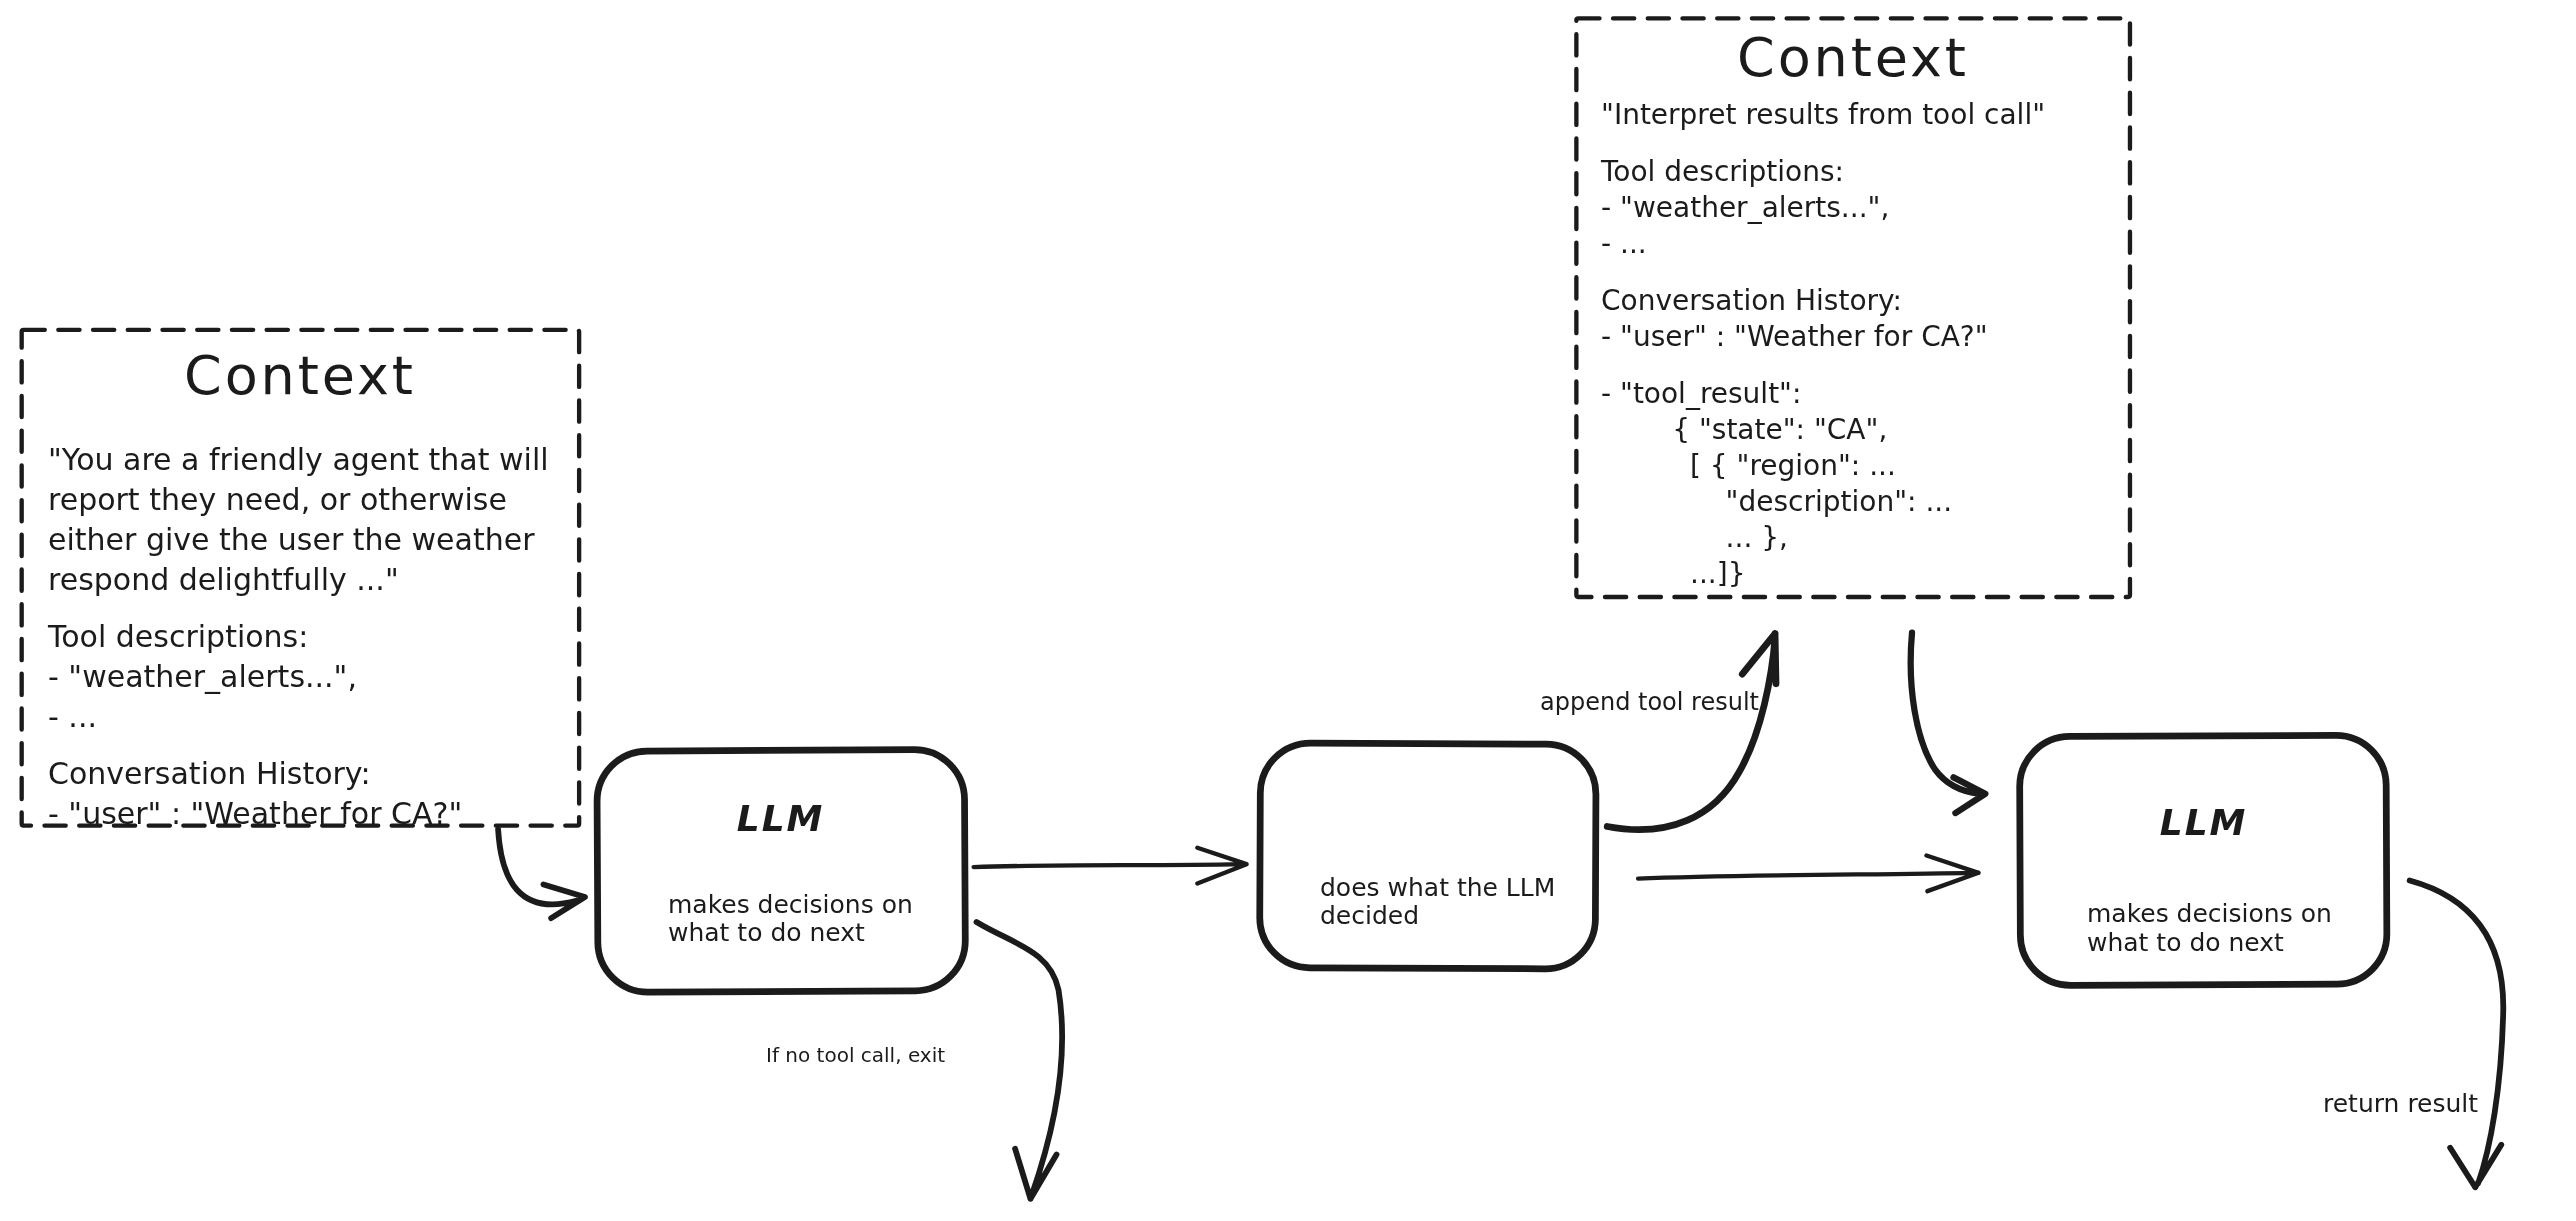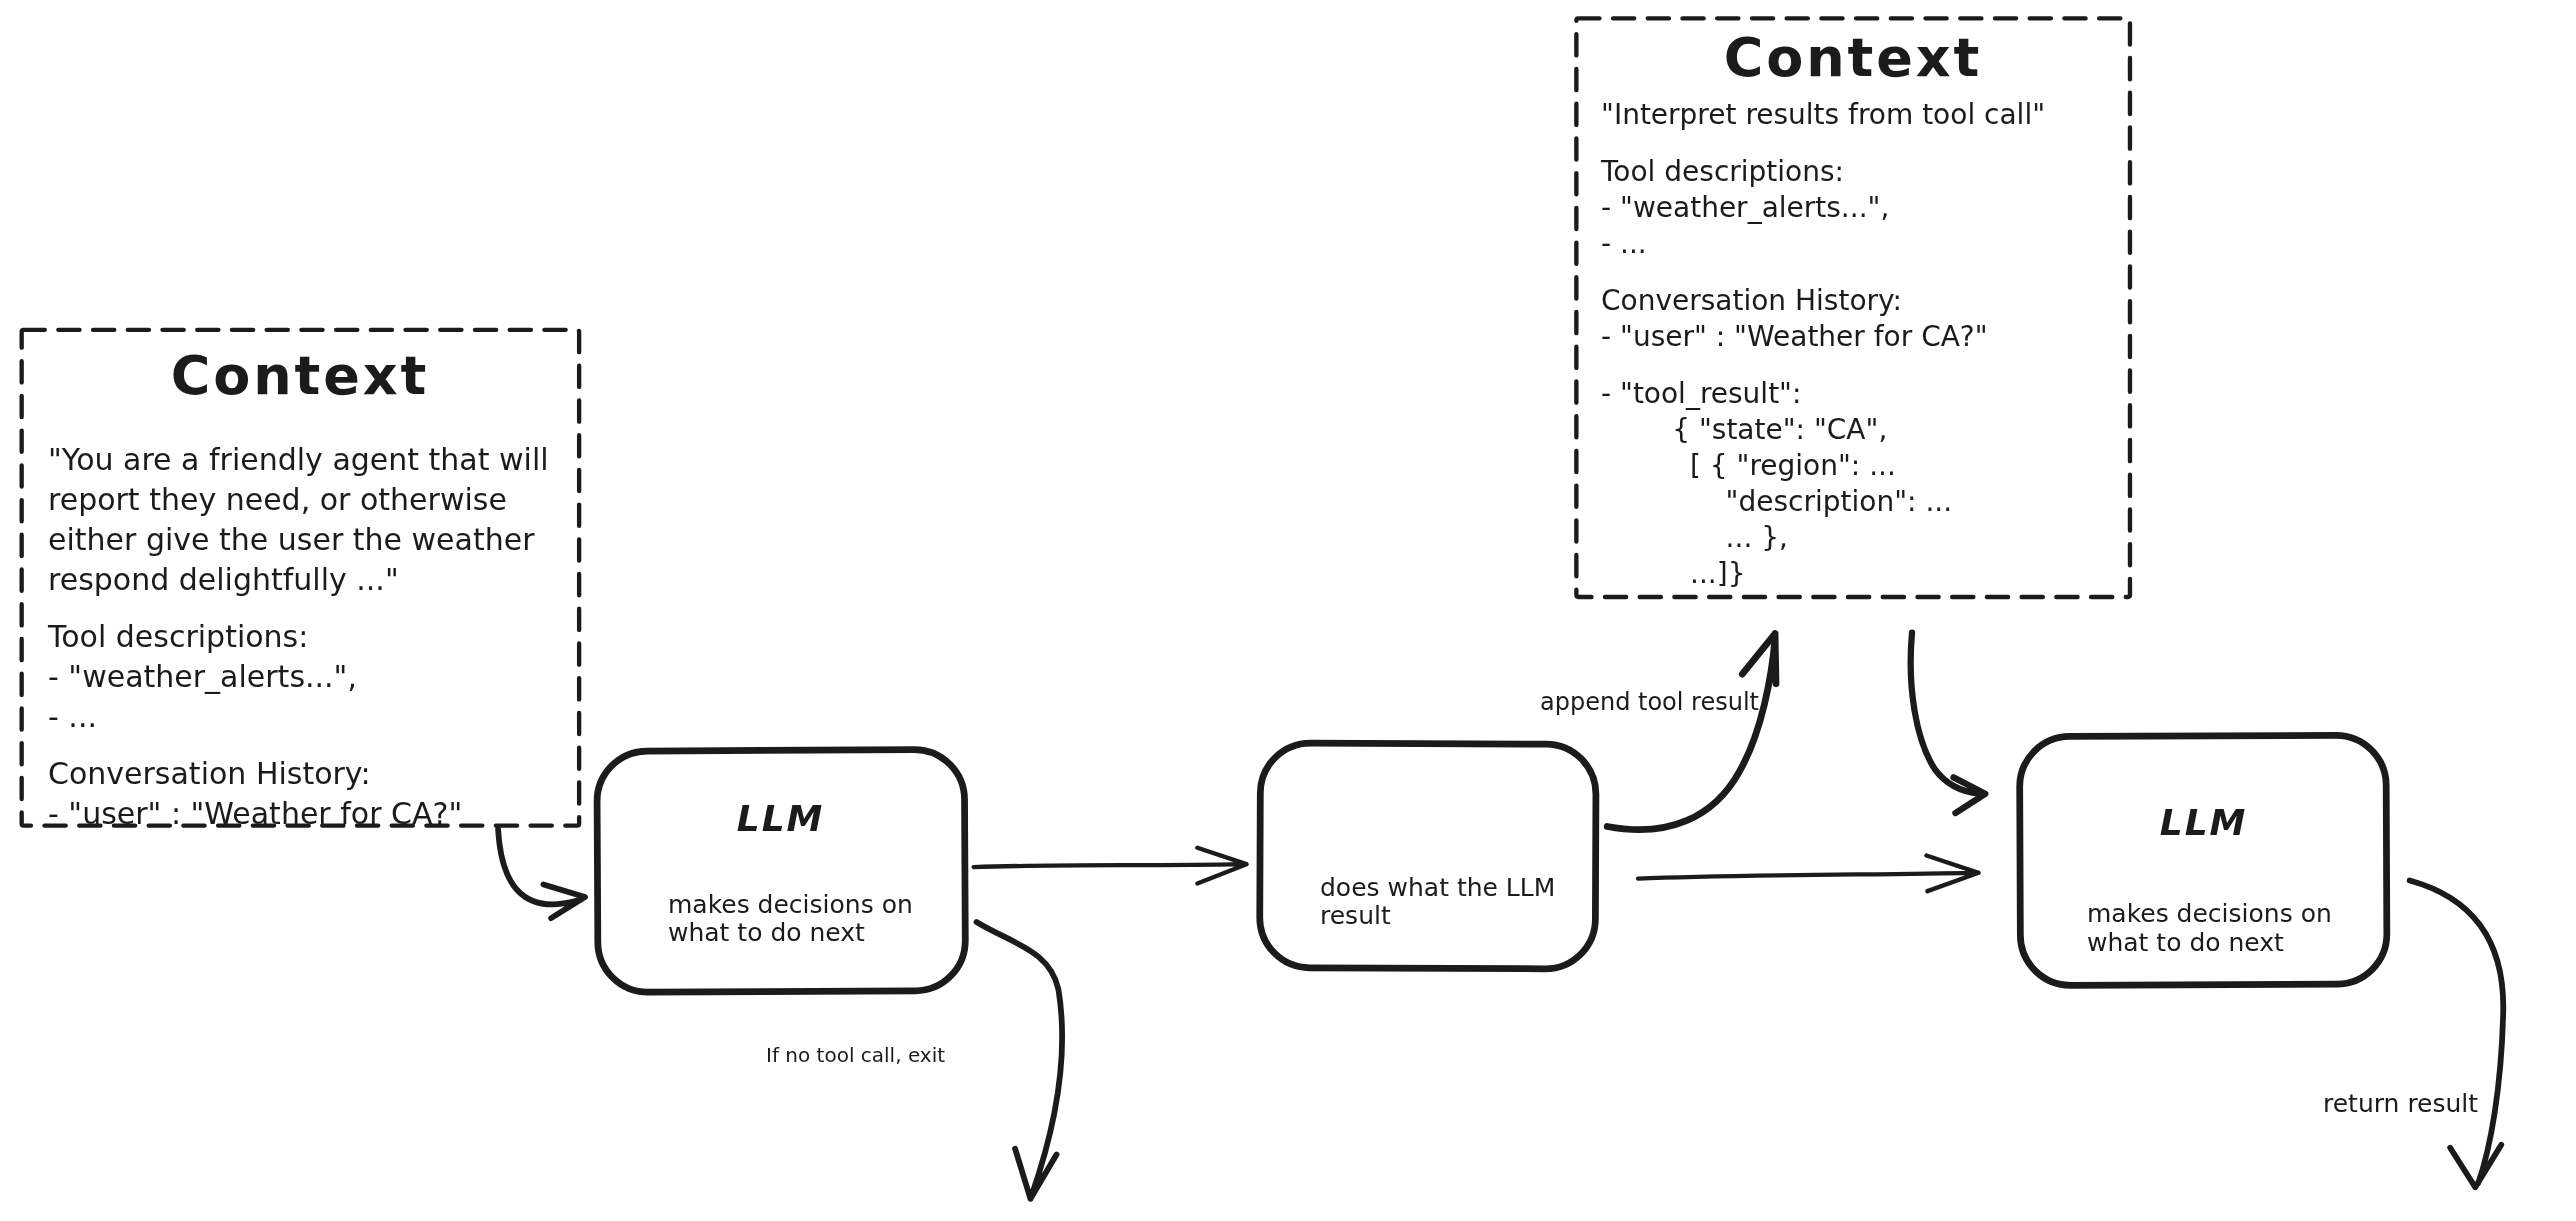--- a/index.html
+++ b/index.html
@@ -24,21 +24,21 @@
     stroke-linejoin: round;
   }
   .dashed-border { stroke-width: 4.5; stroke-dasharray: 22 14; }
   .node-border  { stroke-width: 7; }
 
   .abs { position: absolute; }
 
   .ctx-box { position: absolute; }
   .ctx-title {
     font-size: 54px;
-    font-weight: bold;
+    font-weight: normal;
     text-align: center;
     letter-spacing: 2.9px;
   }
   .ctx-body { }
   .ctx-line { white-space: pre; }
 
   .ctx-left { left: 21px; top: 330px; width: 558px; height: 496px; }
   .ctx-left .ctx-title { margin-top: 13.5px; }
   .ctx-left .ctx-body { margin: 33px 0 0 27px; }
   .ctx-left .ctx-line { font-size: 30px; line-height: 40px; }
@@ -133,21 +133,21 @@
         <div class="ctx-line">              ... },</div>
         <div class="ctx-line">          ...]}</div>
       </div>
   </div>
 
   <div class="node-title slanted abs" style="left:596px; top:799px; width:369px;">LLM</div>
   <div class="node-sub abs" style="left:668px; top:891px;">makes decisions on
 what to do next</div>
 
   <div class="node-sub abs" style="left:1320px; top:874px;">does what the LLM
-result</div>
+decided</div>
 
   <div class="node-title slanted abs" style="left:2019px; top:803px; width:369px;">LLM</div>
   <div class="node-sub abs" style="left:2087px; top:899px; line-height:29px;">makes decisions on
 what to do next</div>
 
   <div class="edge-label" style="left:1540px; top:687px;">append tool result</div>
   <div class="edge-label" style="left:766px; top:1040px; font-size:20px;">If no tool call, exit</div>
   <div class="edge-label" style="left:2323px; top:1061px; font-size:25px;margin-top:28px;">return result</div>
 
 </div>

